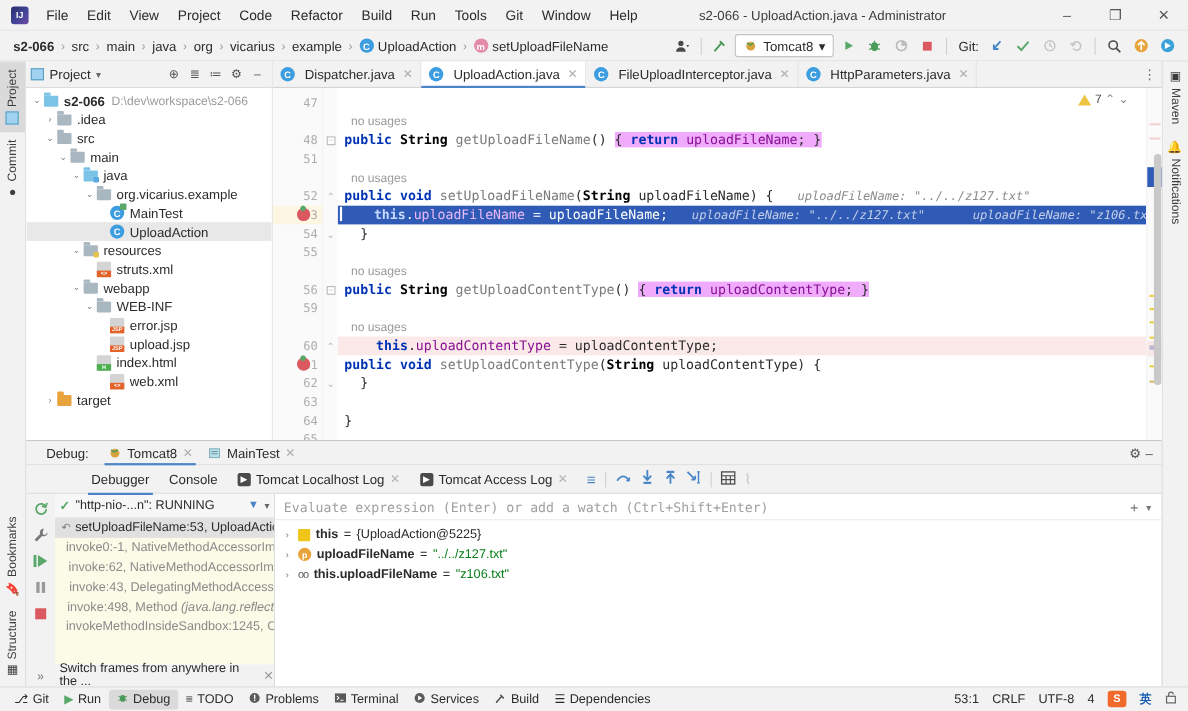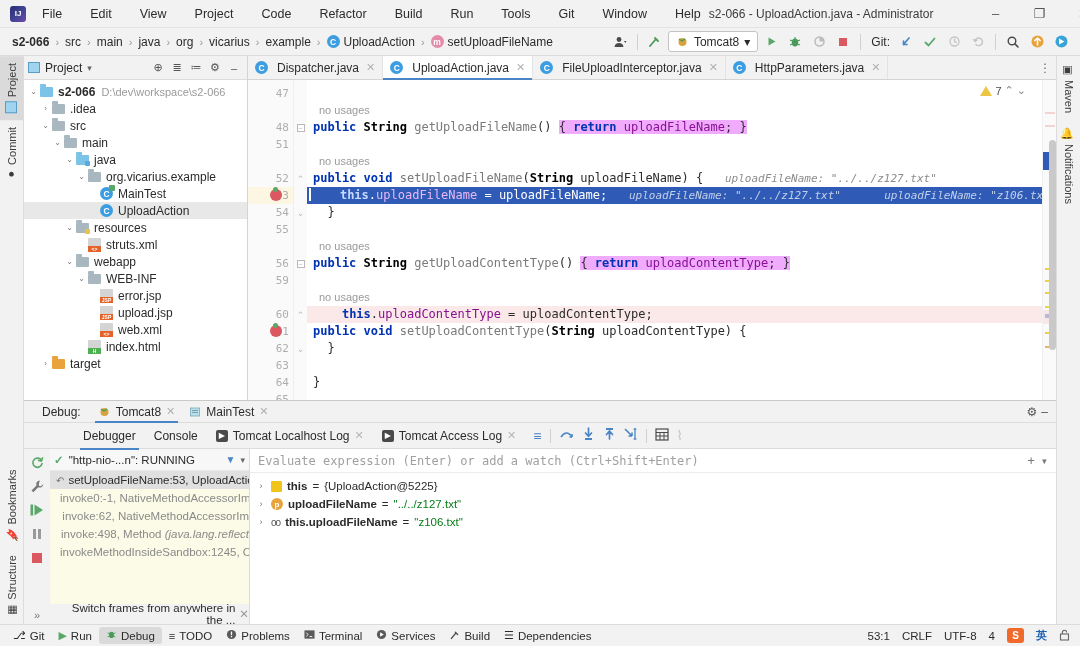--- a/index.html
+++ b/index.html
@@ -18,21 +18,21 @@
     height: 28px; display: flex; align-items: center;
     background: #f2f2f2; border-bottom: 1px solid #e3e3e3;
     flex: 0 0 28px;
   }
   .ij-logo {
     width: 16px; height: 16px; margin: 0 8px 0 10px; border-radius: 3px;
     background: linear-gradient(135deg,#2b2d6e 0%, #3f4394 50%, #6d49a6 100%);
     color:#fff; font-size:8px; font-weight:bold; display:flex; align-items:center; justify-content:center;
     flex: 0 0 16px;
   }
-  .menu { display: flex; align-items: center; gap: 12px; }
+  .menu { display: flex; align-items: center; gap: 1px; }
   .menu-item {
     padding: 3px 8px; font-size: 12.5px; color: #2b2b2b; border-radius: 3px; white-space: nowrap;
   }
   .title-text {
     flex: 1; text-align: center; font-size: 12px; color: #3c3c3c; white-space: nowrap;
     padding-right: 40px;
   }
   .wincontrols { display: flex; align-items: center; height: 28px; }
   .wc { width: 44px; height: 28px; display: flex; align-items: center; justify-content: center; color:#555; font-size: 13px; }
 
@@ -203,21 +203,21 @@
   .dbg-body { flex: 1; display: flex; min-height: 0; }
   .dbg-sidebtns { width: 26px; flex:0 0 26px; display:flex; flex-direction:column; align-items:center; gap:6px; padding-top:4px; background:#f2f2f2;}
   .dsb { width:18px;height:18px;display:flex;align-items:center;justify-content:center;font-size:12px;}
   .frames { width: 200px; flex: 0 0 200px; background: #fff; border-right:1px solid #dcdcdc; display:flex;flex-direction:column;}
   .thread-row { display:flex; align-items:center; gap:5px; height:22px; padding: 0 4px; font-size:11.5px; background:#f7f7f7; border-bottom:1px solid #e8e8e8;}
   .frame-list { flex:1; overflow:hidden; background:#fbfbe8; }
   .frame { height: 18px; display:flex; align-items:center; gap:4px; font-size:11.5px; padding-left:6px; white-space:nowrap; overflow:hidden;}
   .frame.sel { background:#e0e0e0; color:#2b2b2b; }
   .frame.dim { color:#8a8a8a; }
   .frame .ital { font-style: italic; }
-  .frames-foot { height:20px; display:flex; align-items:center; gap:4px; font-size:11.5px; padding-left:4px; color:#2b2b2b; background:#f2f2f2;text-align:right;}
+  .frames-foot { height:20px; display:flex; align-items:center; gap:4px; font-size:11.5px; padding-left:4px; color:#2b2b2b; background:#f2f2f2;}
 
   .vars { flex:1; background:#fff; display:flex; flex-direction:column; min-width:0;}
   .evalbar { height:24px; display:flex;align-items:center; padding:0 8px; color:#a0a0a0; font-size:12px; font-family:"DejaVu Sans Mono", monospace; border-bottom:1px solid #ececec;}
   .evalbar .right{margin-left:auto;display:flex;gap:6px;color:#777;}
   .varrow { height:18px; display:flex; align-items:center; gap:5px; padding-left:6px; font-size:11.5px; white-space:nowrap;}
   .vchev { color:#777; font-size:9px; width:10px; text-align:center;}
   .vic-obj{width:11px;height:11px;background:#f0c419;border-radius:1px;}
   .vic-p{width:12px;height:12px;border-radius:50%;background:#e8a33d;color:#fff;font-size:8px;display:flex;align-items:center;justify-content:center;font-weight:bold;}
   .vic-oo{color:#555;font-size:10px;letter-spacing:-1px;}
   .vname{color:#2b2b2b;font-weight:bold;}
@@ -517,33 +517,33 @@
                 </span>
                 <span class="tlabel">error.jsp</span>
               </div>
               <div class="tnode" style="padding-left: 64px;">
                 <span class="tw"></span>
                 <span class="ticon">
                   <span class="fileicon jsp"></span>
                 </span>
                 <span class="tlabel">upload.jsp</span>
               </div>
+              <div class="tnode" style="padding-left: 52px;">
+                <span class="tw"></span>
+                <span class="ticon">
+                  <span class="fileicon html"></span>
+                </span>
+                <span class="tlabel">index.html</span>
+              </div>
               <div class="tnode" style="padding-left: 64px;">
                 <span class="tw"></span>
                 <span class="ticon">
                   <span class="fileicon xml"></span>
                 </span>
                 <span class="tlabel">web.xml</span>
-              </div>
-              <div class="tnode" style="padding-left: 52px;">
-                <span class="tw"></span>
-                <span class="ticon">
-                  <span class="fileicon html"></span>
-                </span>
-                <span class="tlabel">index.html</span>
               </div>
               <div class="tnode" style="padding-left: 16px;">
                 <span class="tw">›</span>
                 <span class="ticon">
                   <span class="folder orange"></span>
                 </span>
                 <span class="tlabel">target</span>
               </div>
             </div>
         </div>
@@ -804,20 +804,24 @@
                 <div class="frame dim">
                   <span style="width:10px;display:inline-block;"></span>
                   <span>invoke0:-1, NativeMethodAccessorIm</span>
                 </div>
                 <div class="frame dim">
                   <span style="width:10px;display:inline-block;"></span>
                   <span>invoke:62, NativeMethodAccessorIm</span>
                 </div>
                 <div class="frame dim">
                   <span style="width:10px;display:inline-block;"></span>
+                  <span>invoke:43, DelegatingMethodAccess</span>
+                </div>
+                <div class="frame dim">
+                  <span style="width:10px;display:inline-block;"></span>
                   <span>invoke:498, Method <span class="ital">(java.lang.reflect</span></span>
                 </div>
                 <div class="frame dim">
                   <span style="width:10px;display:inline-block;"></span>
                   <span>invokeMethodInsideSandbox:1245, C</span>
                 </div>
               </div>
             <div class="frames-foot">
               <span>Switch frames from anywhere in the ...</span>
               <span class="x" style="color:#999;">✕</span>

